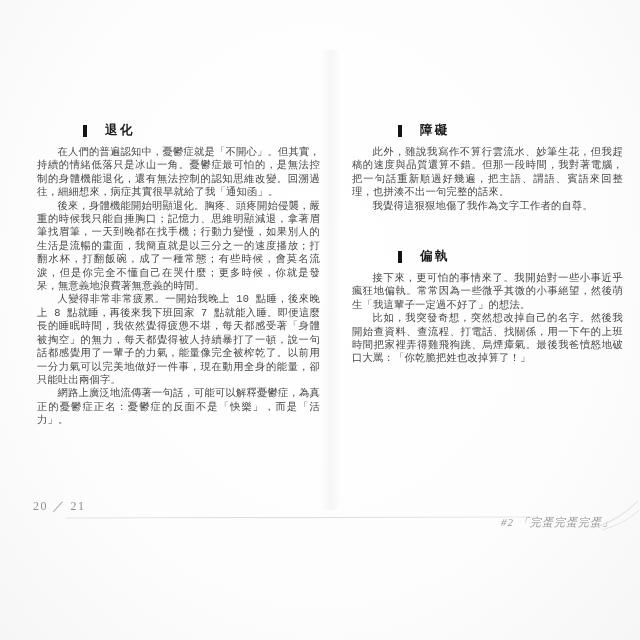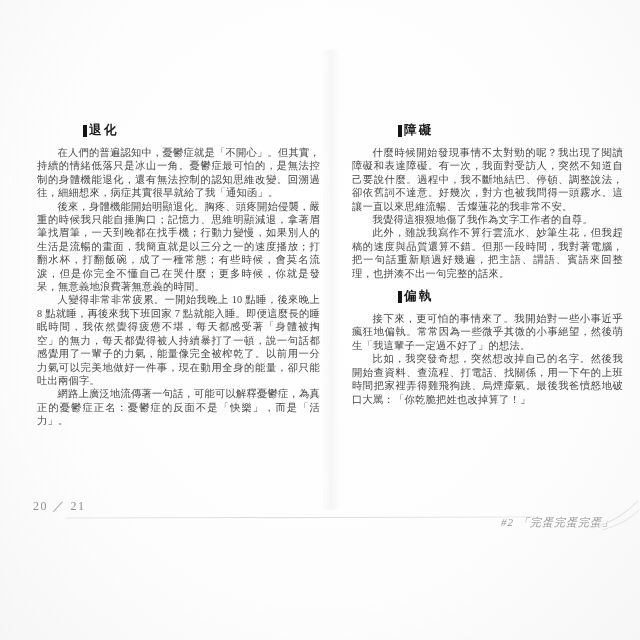--- a/index.html
+++ b/index.html
@@ -20,31 +20,31 @@
   .page-text {
     position:absolute; top:124px;
     color:#474747;
     font-size:10.3px; line-height:13.4px;
     text-align:justify; text-justify:inter-ideograph;
     letter-spacing:0.2px;
   }
   .page-text.left  { left:37px;  width:283px; }
   .page-text.right { left:352px; width:271px; }
   .sec-head {
-    display:flex; align-items:center; gap:2px;
+    display:flex; align-items:center; gap:18px;
     font-size:12.5px; font-weight:bold; color:#1c1c1c;
     letter-spacing:2.5px; line-height:13px;
     margin-bottom:9px;
     padding-left:46px;
   }
   .sec-head .bar {
     width:4px; height:12px; background:#141414; display:inline-block; flex:0 0 auto;
   }
-  section.second { margin-top:10px; }
-  .page-text p { text-indent:2em; }
+  section.second { margin-top:37px; }
+  .page-text p { text-indent:2em;font-family:Liberation Mono, monospace; }
   .folio {
     position:absolute; left:33px; top:498px;
     font-size:12px; color:#909090; letter-spacing:1.5px;
   }
   .footer-rule {
     position:absolute; left:66px; top:517px; width:474px; height:1px;
     background:linear-gradient(90deg,#e7e7e7,#dadada 45%,#e9e9e9);
     transform:rotate(-0.15deg);
   }
   .running {
@@ -77,23 +77,22 @@
       <p>網路上廣泛地流傳著一句話，可能可以解釋憂鬱症，為真正的憂鬱症正名：憂鬱症的反面不是「快樂」，而是「活力」。</p>
     </section>
   </div>
 
   <div class="page-text right">
     <section>
       <h3 class="sec-head">
         <span class="bar"></span>
         <span>障礙</span>
       </h3>
-      <p>什麼時候開始發現事情不太對勁的呢？我出現了閱讀障礙和表達障礙。有一次，我面對受訪人，突然不知道自己要說什麼。過程中，我不斷地結巴、停頓、調整說法，卻依舊詞不達意。好幾次，對方也被我問得一頭霧水。這讓一直以來思維流暢、舌燦蓮花的我非常不安。</p>
+      <p>此外，雖說我寫作不算行雲流水、妙筆生花，但我趕稿的速度與品質還算不錯。但那一段時間，我對著電腦，把一句話重新順過好幾遍，把主語、謂語、賓語來回整理，也拼湊不出一句完整的話來。</p>
       <p>我覺得這狠狠地傷了我作為文字工作者的自尊。</p>
-      <p>此外，雖說我寫作不算行雲流水、妙筆生花，但我趕稿的速度與品質還算不錯。但那一段時間，我對著電腦，把一句話重新順過好幾遍，把主語、謂語、賓語來回整理，也拼湊不出一句完整的話來。</p>
     </section>
     <section class="second">
       <h3 class="sec-head">
         <span class="bar"></span>
         <span>偏執</span>
       </h3>
       <p>接下來，更可怕的事情來了。我開始對一些小事近乎瘋狂地偏執。常常因為一些微乎其微的小事絕望，然後萌生「我這輩子一定過不好了」的想法。</p>
       <p>比如，我突發奇想，突然想改掉自己的名字。然後我開始查資料、查流程、打電話、找關係，用一下午的上班時間把家裡弄得雞飛狗跳、烏煙瘴氣。最後我爸憤怒地破口大罵：「你乾脆把姓也改掉算了！」</p>
     </section>
   </div>

